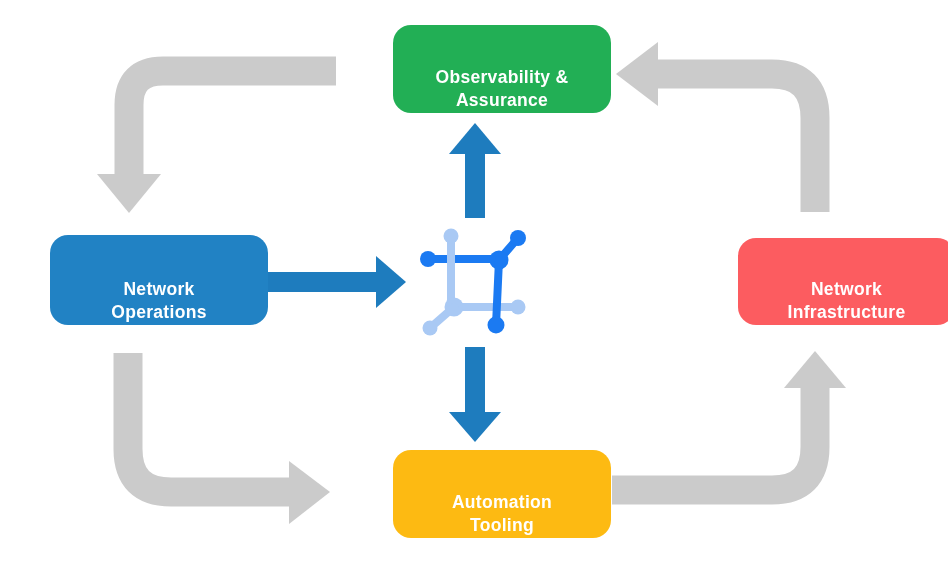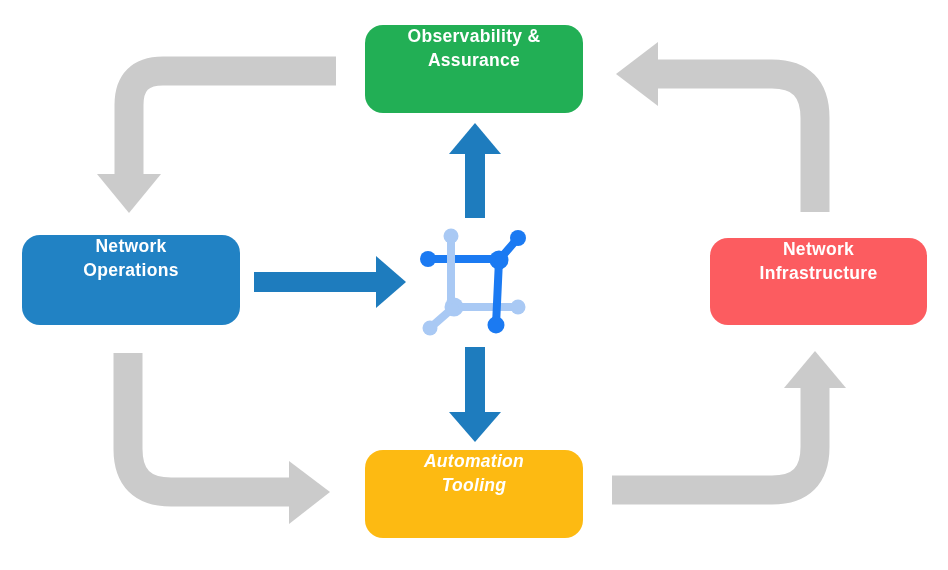--- a/index.html
+++ b/index.html
@@ -13,34 +13,35 @@
   }
   .arrow-layer {
     position: absolute;
     left: 0; top: 0;
     width: 948px; height: 570px;
   }
   .node-box {
     position: absolute;
     border-radius: 18px;
     display: flex;
-    align-items: flex-start;
+    align-items: flex-end;
     justify-content: center;
     text-align: center;
     color: #ffffff;
     font-size: 17.5px;
     font-weight: 600;
     letter-spacing: 0.3px;
     line-height: 1.35;
     white-space: pre-line;
+    margin-left: 28px;
   }
   .node-observability   { left: 365px; top: 25px;  width: 218px; height: 88px; }
   .node-operations      { left: 22px;  top: 235px; width: 218px; height: 90px; }
   .node-infrastructure  { left: 710px; top: 238px; width: 217px; height: 87px; }
-  .node-automation      { left: 365px; top: 450px; width: 218px; height: 88px; font-style: italic; }
+  .node-automation      { left: 365px; top: 450px; width: 218px; height: 88px; }
 </style>
 </head>
 <body>
 
 <div class="canvas">
 
   <svg class="arrow-layer" viewBox="0 0 948 570" xmlns="http://www.w3.org/2000/svg">
 
     <g>
       <path d="M 336 71 L 163 71 Q 129 71 129 105 L 129 175" fill="none" stroke-width="29" stroke="#CBCBCB"></path>

